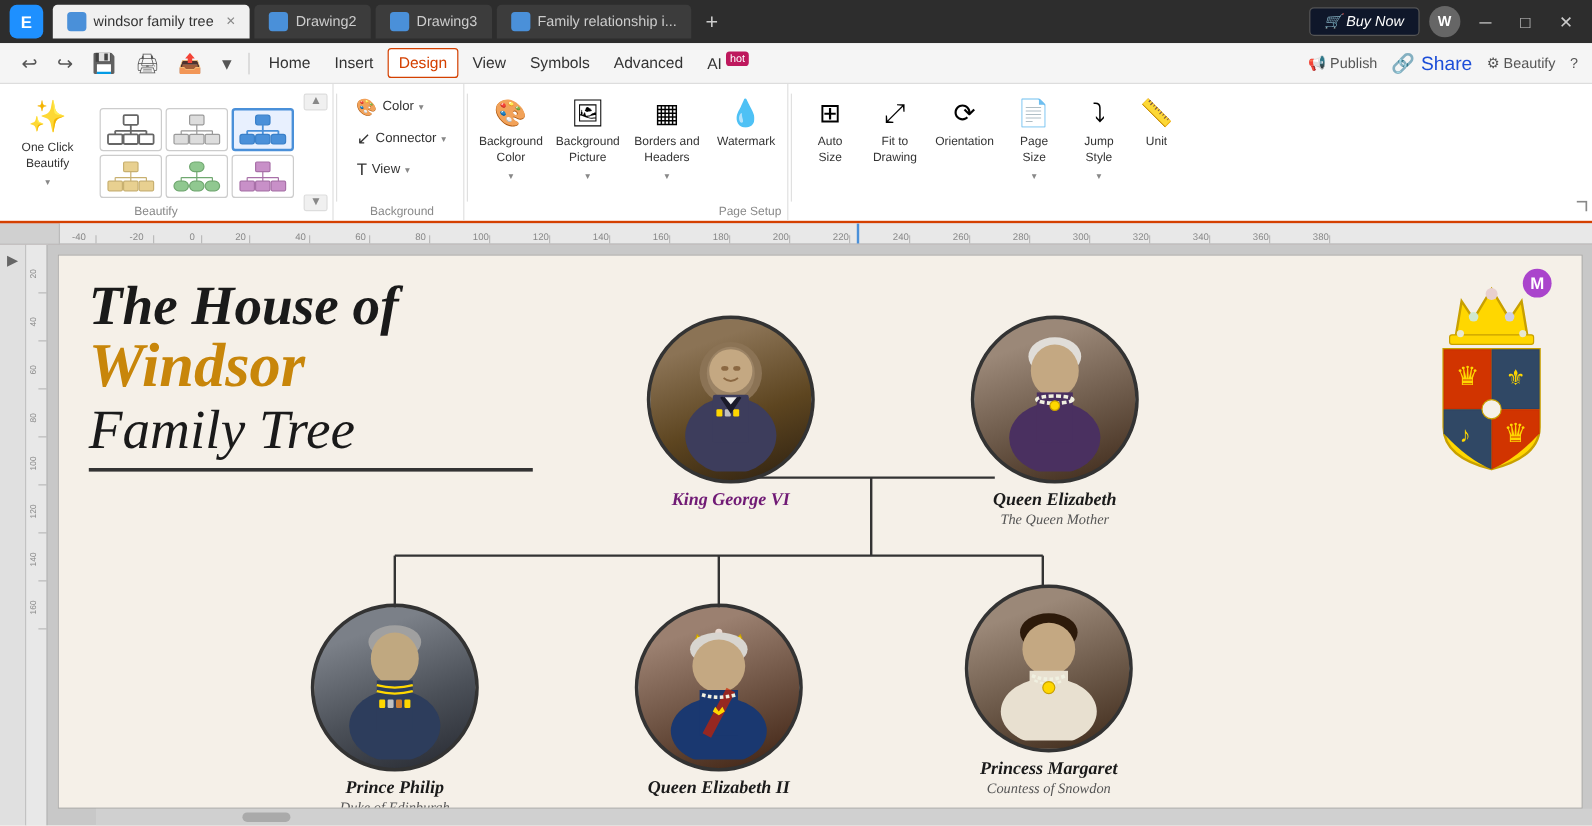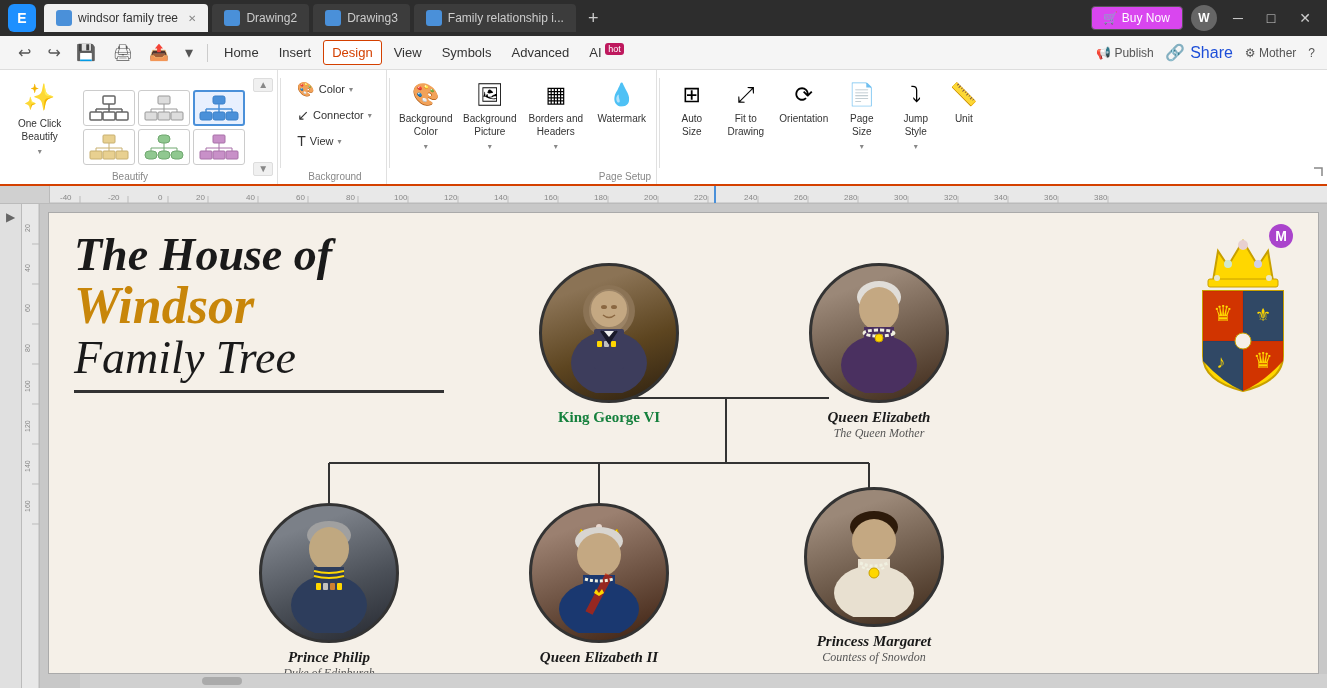--- a/index.html
+++ b/index.html
@@ -78,21 +78,21 @@
     <div style="width:16px;height:16px;background:#4a90d9;border-radius:3px;"></div>
     <span>Drawing3</span>
   </div>
   <div class="tab">
     <div style="width:16px;height:16px;background:#4a90d9;border-radius:3px;"></div>
     <span>Family relationship i...</span>
   </div>
   <button class="tab-add">+</button>
 
   <div class="title-bar-right">
-    <button class="buy-now-btn" style="background:#d946ef;color:white;border:1px solid #555;">
+    <button class="buy-now-btn" style="background:#0f172a;color:white;border:1px solid #555;font-style:italic;">
       🛒 <span>Buy Now</span>
     </button>
     <div class="avatar">
       <span>W</span>
     </div>
     <button class="win-btn">─</button>
     <button class="win-btn">□</button>
     <button class="win-btn">✕</button>
   </div>
 </div>
@@ -114,21 +114,21 @@
   <span class="menu-item">Symbols</span>
   <span class="menu-item">Advanced</span>
   <span class="menu-item">
     <span>AI</span>
     <span class="hot-badge">hot</span>
   </span>
 
   <div class="menu-bar-right">
     <span style="font-size:12px;color:#555;cursor:pointer;">📢 Publish</span>
     <span style="font-size:16px;color:#1d4ed8;cursor:pointer;">🔗 Share</span>
-    <span style="font-size:12px;color:#555;cursor:pointer;">⚙ Mother</span>
+    <span style="font-size:12px;color:#555;cursor:pointer;">⚙ Beautify</span>
     <span style="font-size:12px;color:#555;cursor:pointer;">?</span>
   </div>
 </div>
 
 <div class="ribbon" style="border: 2px solid #d44000; border-left: none; border-right: none; border-top: none; padding: 0; min-height: 116px;">
 
   <div style="display:flex; align-items:stretch; border-right:1px solid #e0e0e0;">
     <div style="display:flex; flex-direction:column; align-items:center; padding: 6px 8px;">
       <div style="display:flex; flex-direction:column; align-items:center; gap:4px; padding:6px 10px; cursor:pointer; border-radius:4px;">
         <div style="font-size:26px;">✨</div>
@@ -454,21 +454,21 @@
 
             <rect x="48" y="68" width="5" height="6" rx="1" fill="#FFD700"></rect>
             <rect x="55" y="68" width="5" height="6" rx="1" fill="#C0C0C0"></rect>
             <rect x="62" y="68" width="5" height="6" rx="1" fill="#FFD700"></rect>
 
             <path d="M 52 58 L 60 70 L 68 58" stroke="#1a1a2a" stroke-width="2" fill="#1a1a2a"></path>
             <path d="M 55 58 L 60 64 L 65 58" fill="#eee"></path>
           </svg>
         </div>
         <div style="text-align:center;margin-top:6px;">
-          <div style="font-family:'Times New Roman',serif;font-size:15px;font-weight:bold;color:#15803d;">King George VI</div>
+          <div style="font-family:'Times New Roman',serif;font-size:15px;font-weight:bold;font-style:italic;color:#701a75;">King George VI</div>
         </div>
       </div>
 
       <div style="position:absolute;left:760px;top:50px;">
         <div style="width:140px;height:140px;border-radius:50%;border:3px solid #333;overflow:hidden;background:linear-gradient(160deg,#9B8878 20%,#6B5848 60%,#3d2818 100%);display:flex;align-items:center;justify-content:center;">
           <svg width="120" height="120" viewBox="0 0 120 120">
             <circle cx="60" cy="36" r="18" fill="#C4A882"></circle>
             <ellipse cx="55" cy="34" rx="2.5" ry="2" fill="#5d3a1a"></ellipse>
             <ellipse cx="65" cy="34" rx="2.5" ry="2" fill="#5d3a1a"></ellipse>
             <path d="M 54 42 Q 60 47 66 42" stroke="#8B4513" stroke-width="1.5" fill="none"></path>

